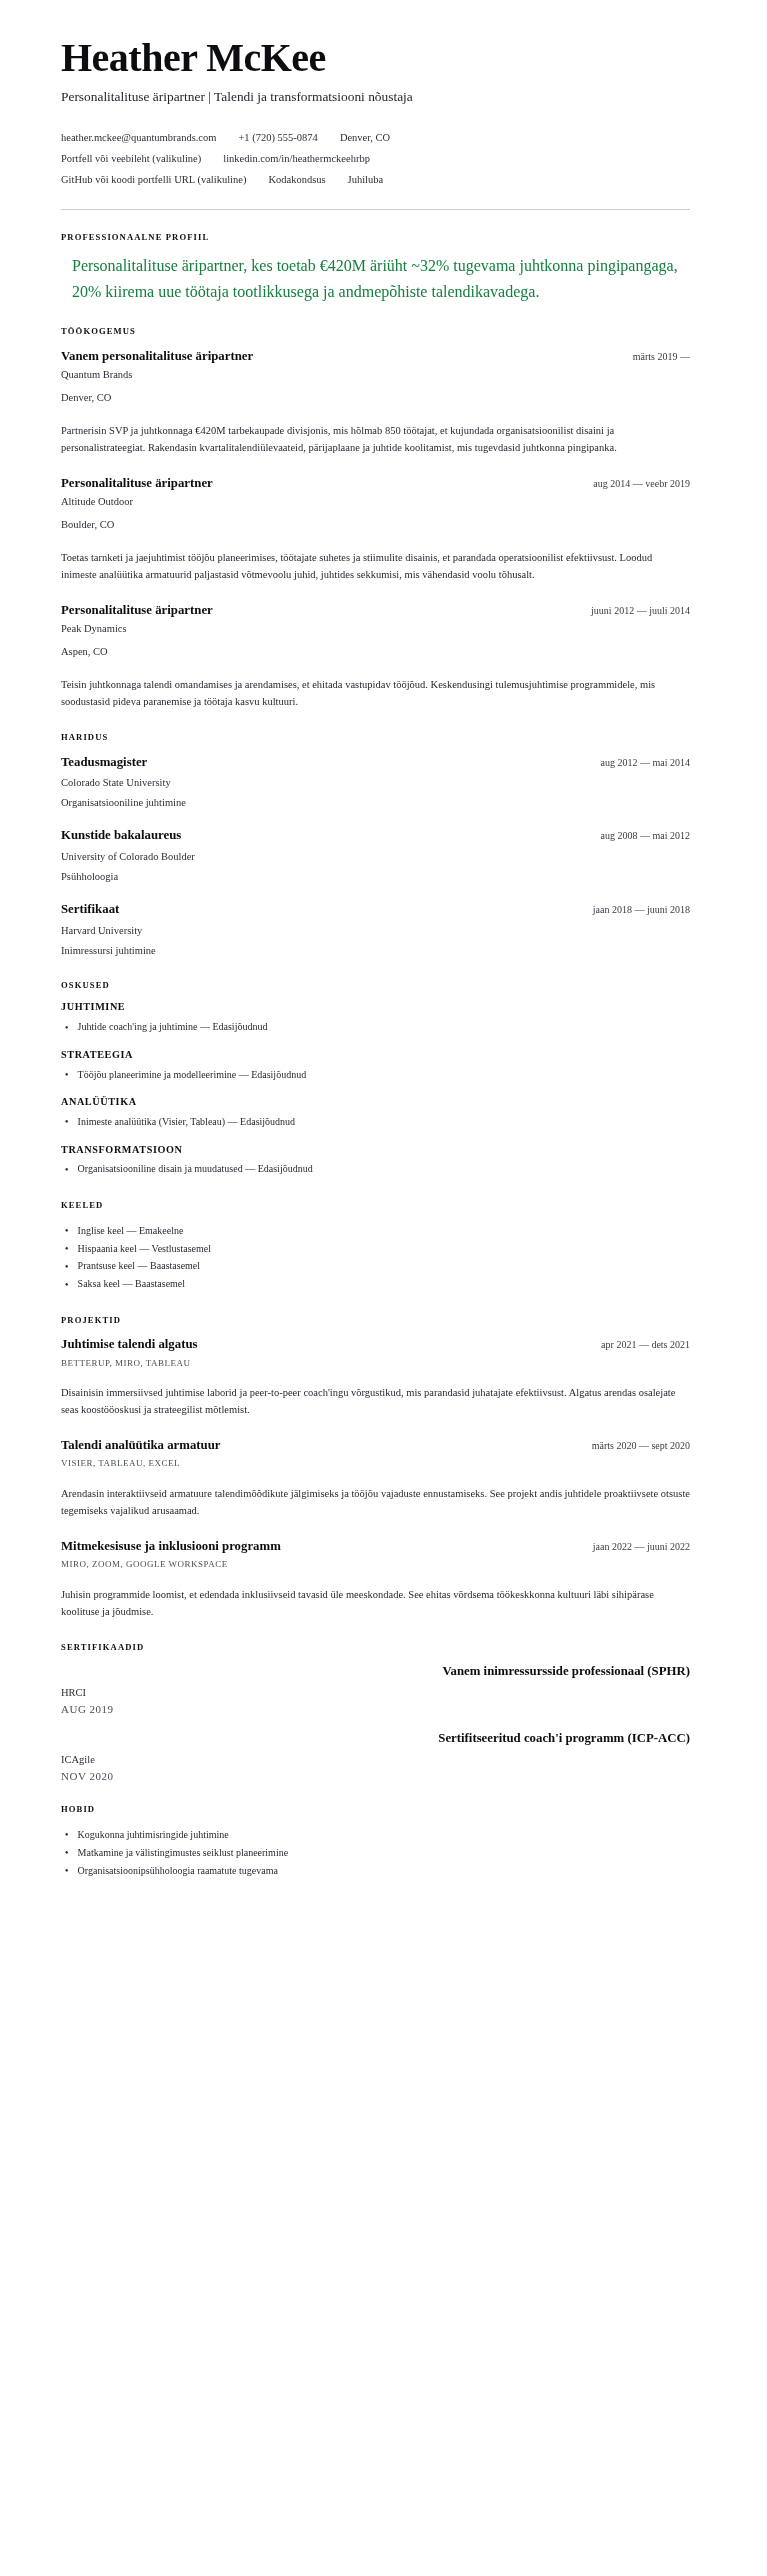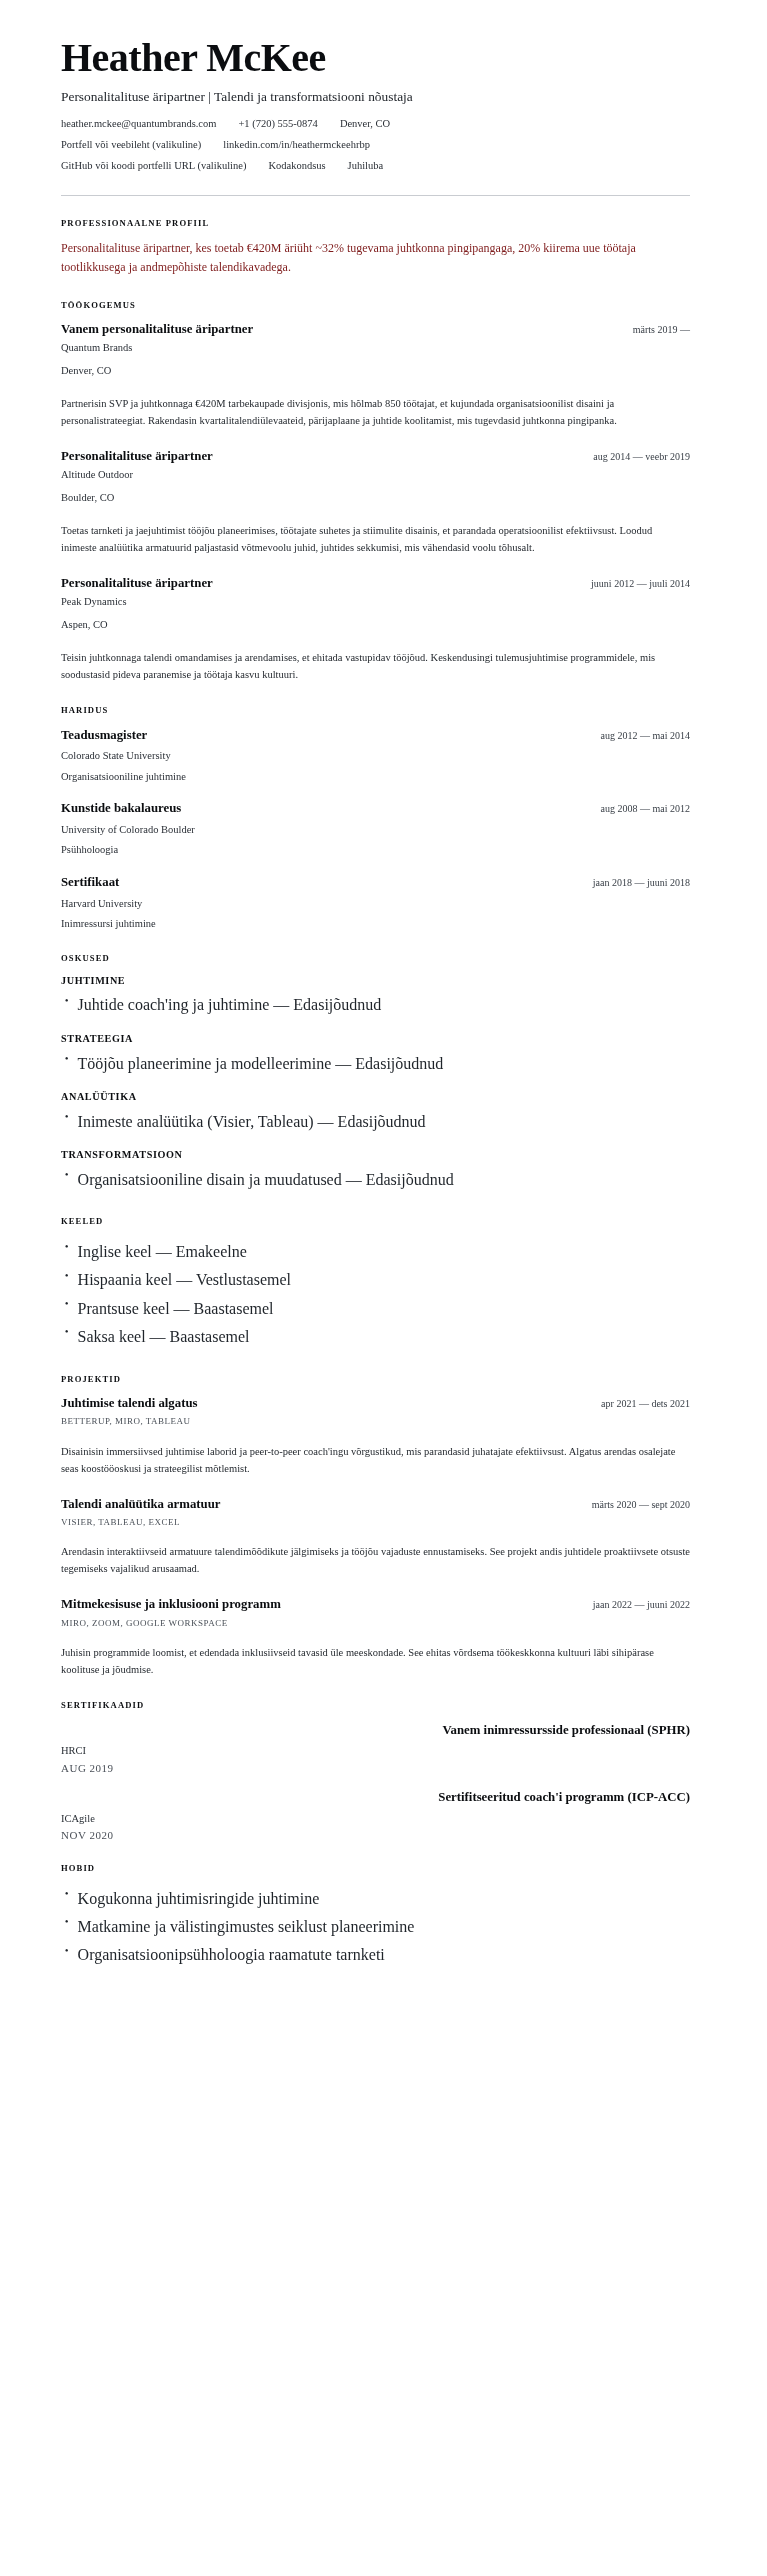--- a/index.html
+++ b/index.html
@@ -28,21 +28,21 @@
     letter-spacing: -0.5px;
     line-height: 1.04;
     margin: 0 0 9px 0;
     color: #0b0d10;
   }
   .headline {
     font-size: 13.4px;
     font-weight: 400;
     color: #22262c;
     line-height: 1.35;
-    margin: 0 0 7px 0;
+    margin: 0 0 21px 0;
   }
   .contact-row {
     display: flex;
     flex-wrap: wrap;
     align-items: flex-start;
     column-gap: 22px;
     row-gap: 0;
     font-size: 10.5px;
     color: #2a2f36;
     line-height: 2.0;
@@ -61,24 +61,24 @@
   .section-title {
     font-size: 8.6px;
     font-weight: 700;
     letter-spacing: 1.1px;
     text-transform: uppercase;
     color: #0b0d10;
     margin: 0 0 11.5px 0;
   }
 
   .summary {
-    font-size: 12px;
+    font-size: 16px;
     line-height: 1.6;
-    color: #7f1d1d;
-    margin: 0;
+    color: #15803d;
+    margin: 11px;
     max-width: 646px;
   }
 
   
   .entry { margin-bottom: 19px; }
   .entry:last-child { margin-bottom: 0; }
   .entry-head {
     display: flex;
     justify-content: space-between;
     align-items: baseline;
@@ -150,21 +150,21 @@
     color: #0b0d10;
     margin: 0 0 5.8px 0;
   }
   ul.bullets {
     margin: 0;
     padding-left: 16.6px;
     list-style: none;
   }
   ul.bullets li {
     position: relative;
-    font-size: 16px;
+    font-size: 10px;
     line-height: 1.78;
     color: #1f242a;
   }
   ul.bullets li::before {
     content: "•";
     position: absolute;
     left: -12.8px;
     top: -0.6px;
     color: #1f242a;
     font-size: 11px;
@@ -362,19 +362,19 @@
         <p class="entry-sub">ICAgile</p>
         <p class="entry-date-small">NOV 2020</p>
       </div>
     </section>
 
     <section class="section">
       <h2 class="section-title">HOBID</h2>
       <ul class="bullets">
         <li>Kogukonna juhtimisringide juhtimine</li>
         <li>Matkamine ja välistingimustes seiklust planeerimine</li>
-        <li>Organisatsioonipsühholoogia raamatute tarnketi</li>
+        <li>Organisatsioonipsühholoogia raamatute tugevama</li>
       </ul>
     </section>
 
   </div>
 </div>
 
 
 </body></html>

